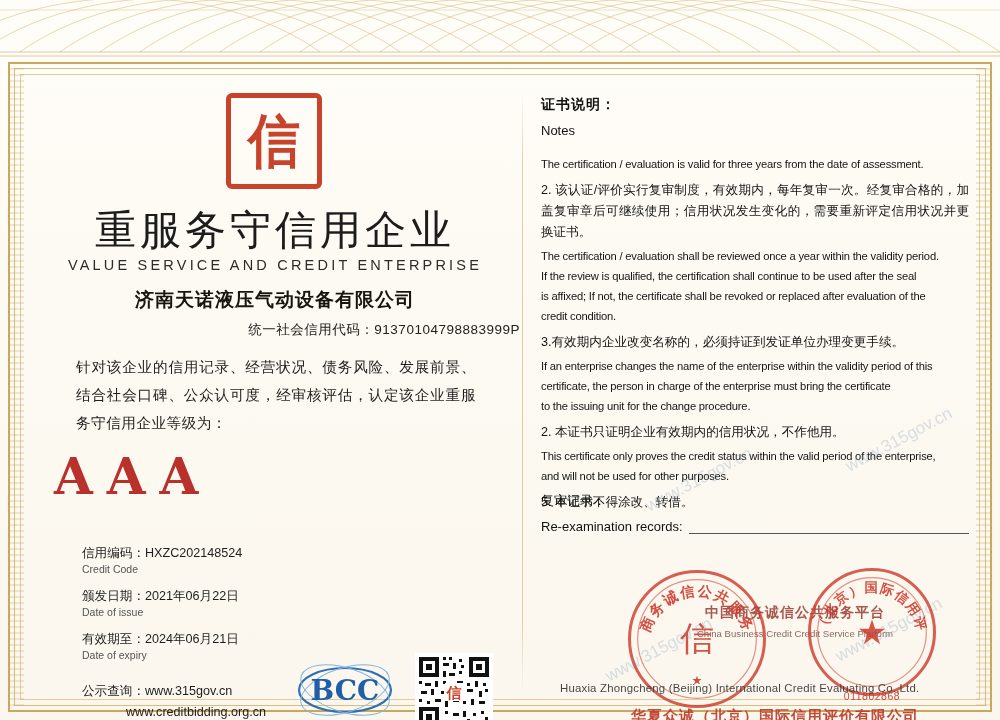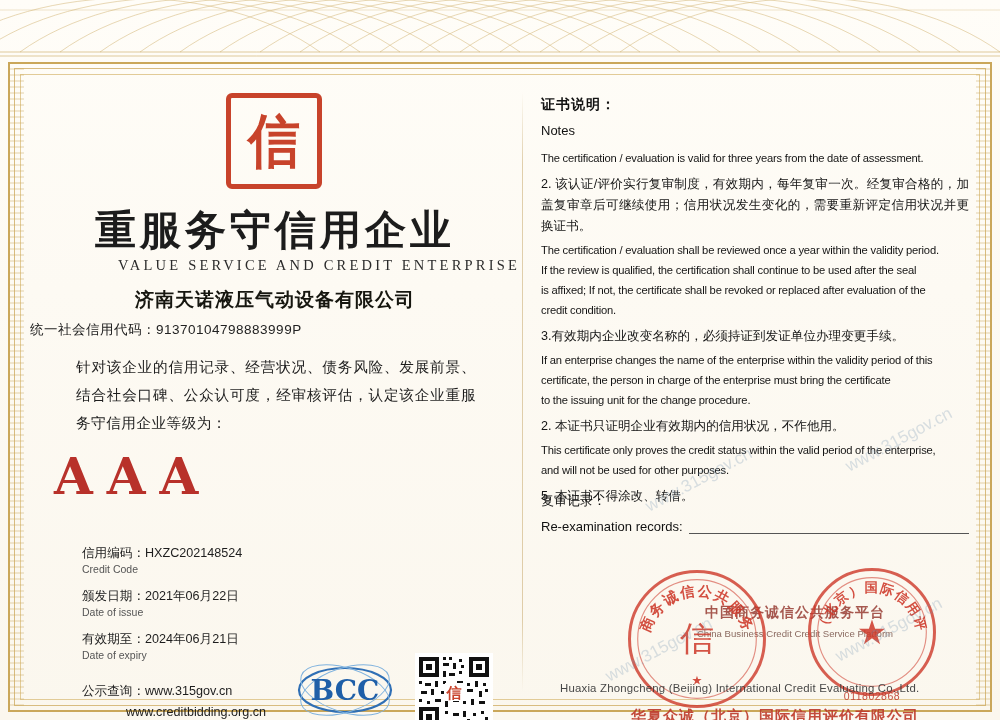--- a/index.html
+++ b/index.html
@@ -49,33 +49,33 @@
     border:5px solid #c8432b;border-radius:6px;
     box-sizing:border-box;
     display:flex;align-items:center;justify-content:center;
     color:#c8432b;font-family:"DejaVu Serif",serif;font-weight:bold;
     font-size:52px;line-height:1;
     letter-spacing:0;
   }
   .seal-stamp span{transform:scaleY(1.12);}
   .title-cn{
     position:absolute;left:0;top:118px;width:490px;text-align:center;
-    font-family:"DejaVu Serif",serif;font-weight:bold;
+    font-family:"DejaVu Serif",serif;font-weight:normal;
     font-size:41px;letter-spacing:4px;color:#1c1c1c;
   }
   .title-en{
-    position:absolute;left:0;top:172px;width:490px;text-align:right;
-    font-size:14.5px;letter-spacing:3.2px;color:#2b2b2b;font-family:Liberation Serif, serif;
+    position:absolute;left:0;top:172px;width:490px;text-align:center;
+    font-size:14.5px;letter-spacing:3.2px;color:#2b2b2b;
   }
   .company{
     position:absolute;left:0;top:202px;width:490px;text-align:center;
     font-size:19px;font-weight:bold;color:#16160f;letter-spacing:1px;
   }
   .credit-id{
-    position:absolute;left:0;top:236px;width:490px;text-align:left;
+    position:absolute;left:0;top:236px;width:490px;text-align:right;
     font-size:13.5px;color:#222;letter-spacing:.5px;
   }
   .desc{
     position:absolute;left:46px;top:268px;width:400px;
     font-size:14.6px;line-height:28px;color:#1d1d1d;text-align:justify;
     letter-spacing:.5px;
   }
   .grade{
     position:absolute;left:10px;top:362px;width:490px;text-align:left;
     font-family:"DejaVu Serif",serif;font-weight:bold;
@@ -109,21 +109,21 @@
   .v-divider{
     position:absolute;left:522px;top:92px;width:1px;height:600px;
     background:linear-gradient(180deg,rgba(200,170,110,0) 0%,rgba(200,170,110,.55) 12%,rgba(200,170,110,.55) 88%,rgba(200,170,110,0) 100%);
   }
 
   
   .right{
     position:absolute;left:541px;top:96px;width:428px;
   }
   .notes-title-cn{font-size:14px;font-weight:bold;color:#111;letter-spacing:1px;}
-  .notes-title-en{font-size:13px;color:#111;margin-top:9px;margin-bottom:10px;}
+  .notes-title-en{font-size:13px;color:#111;margin-top:9px;margin-bottom:16px;}
   .note-cn{
     font-size:12.6px;line-height:21px;color:#141414;margin-top:6px;text-align:justify;
   }
   .note-en{
     font-family:Liberation Sans, sans-serif;
     font-size:11.2px;line-height:20px;color:#141414;margin-top:3px;text-align:justify;
     letter-spacing:-.2px;
   }
   .reexam{
     position:absolute;left:541px;top:492px;width:428px;font-size:13px;color:#111;

